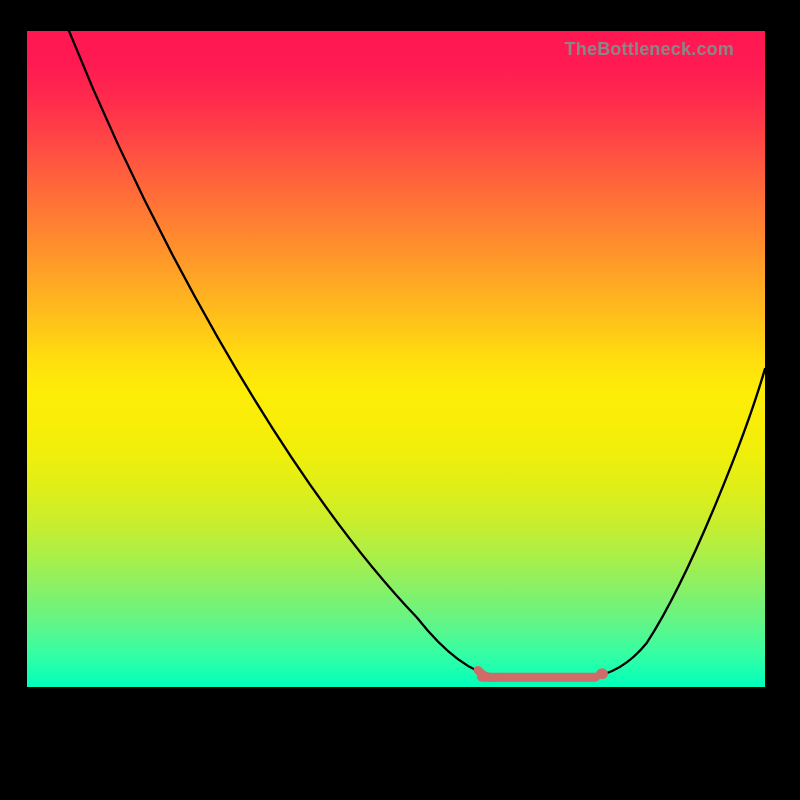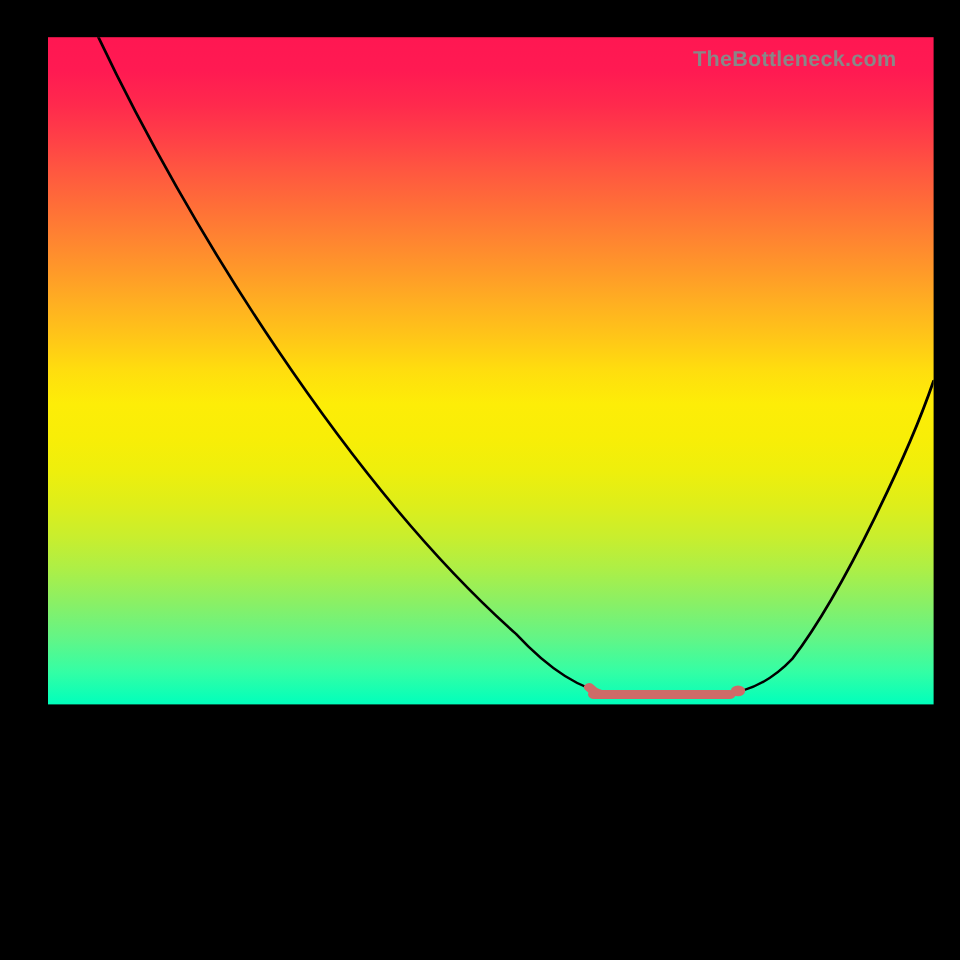--- a/index.html
+++ b/index.html
@@ -1,17 +1,17 @@
 <!DOCTYPE html>
 <html><head>
 <meta charset="utf-8">
 <style>
   html,body{margin:0;padding:0;width:800px;height:800px;background:#000;overflow:hidden}
   .frame{position:absolute;left:0;top:0;width:800px;height:800px;background:#000}
-  .plot{position:absolute;left:40px;top:31px;width:738px;height:556px}
+  .plot{position:absolute;left:27px;top:31px;width:738px;height:656px}
   .grad{position:absolute;left:0;top:0;width:100%;height:100%;
     background:linear-gradient(to bottom,
       #ff1752 0%, #ff1a52 5%, #ff294d 10%, #ff3f47 15%, #ff5740 20%,
       #ff6d38 25%, #ff8331 30%, #ff9929 35%, #ffb021 40%, #ffc618 45%,
       #ffde0e 50%, #fded07 55%, #f8ee07 60%, #eeef0c 65%, #deee1a 70%,
       #c8ee2e 75%, #abef48 80%, #88f067 85%, #63f586 90%, #35fea4 95%,
       #00ffbc 100%)}
   .watermark{position:absolute;right:31px;top:8px;color:#888;font:600 18px Arial,Helvetica,sans-serif;letter-spacing:.2px}
   svg.curve{position:absolute;left:0;top:0;width:100%;height:100%}
   .line{stroke:#000;stroke-width:2.4;fill:none;stroke-linejoin:round;stroke-linecap:round}

